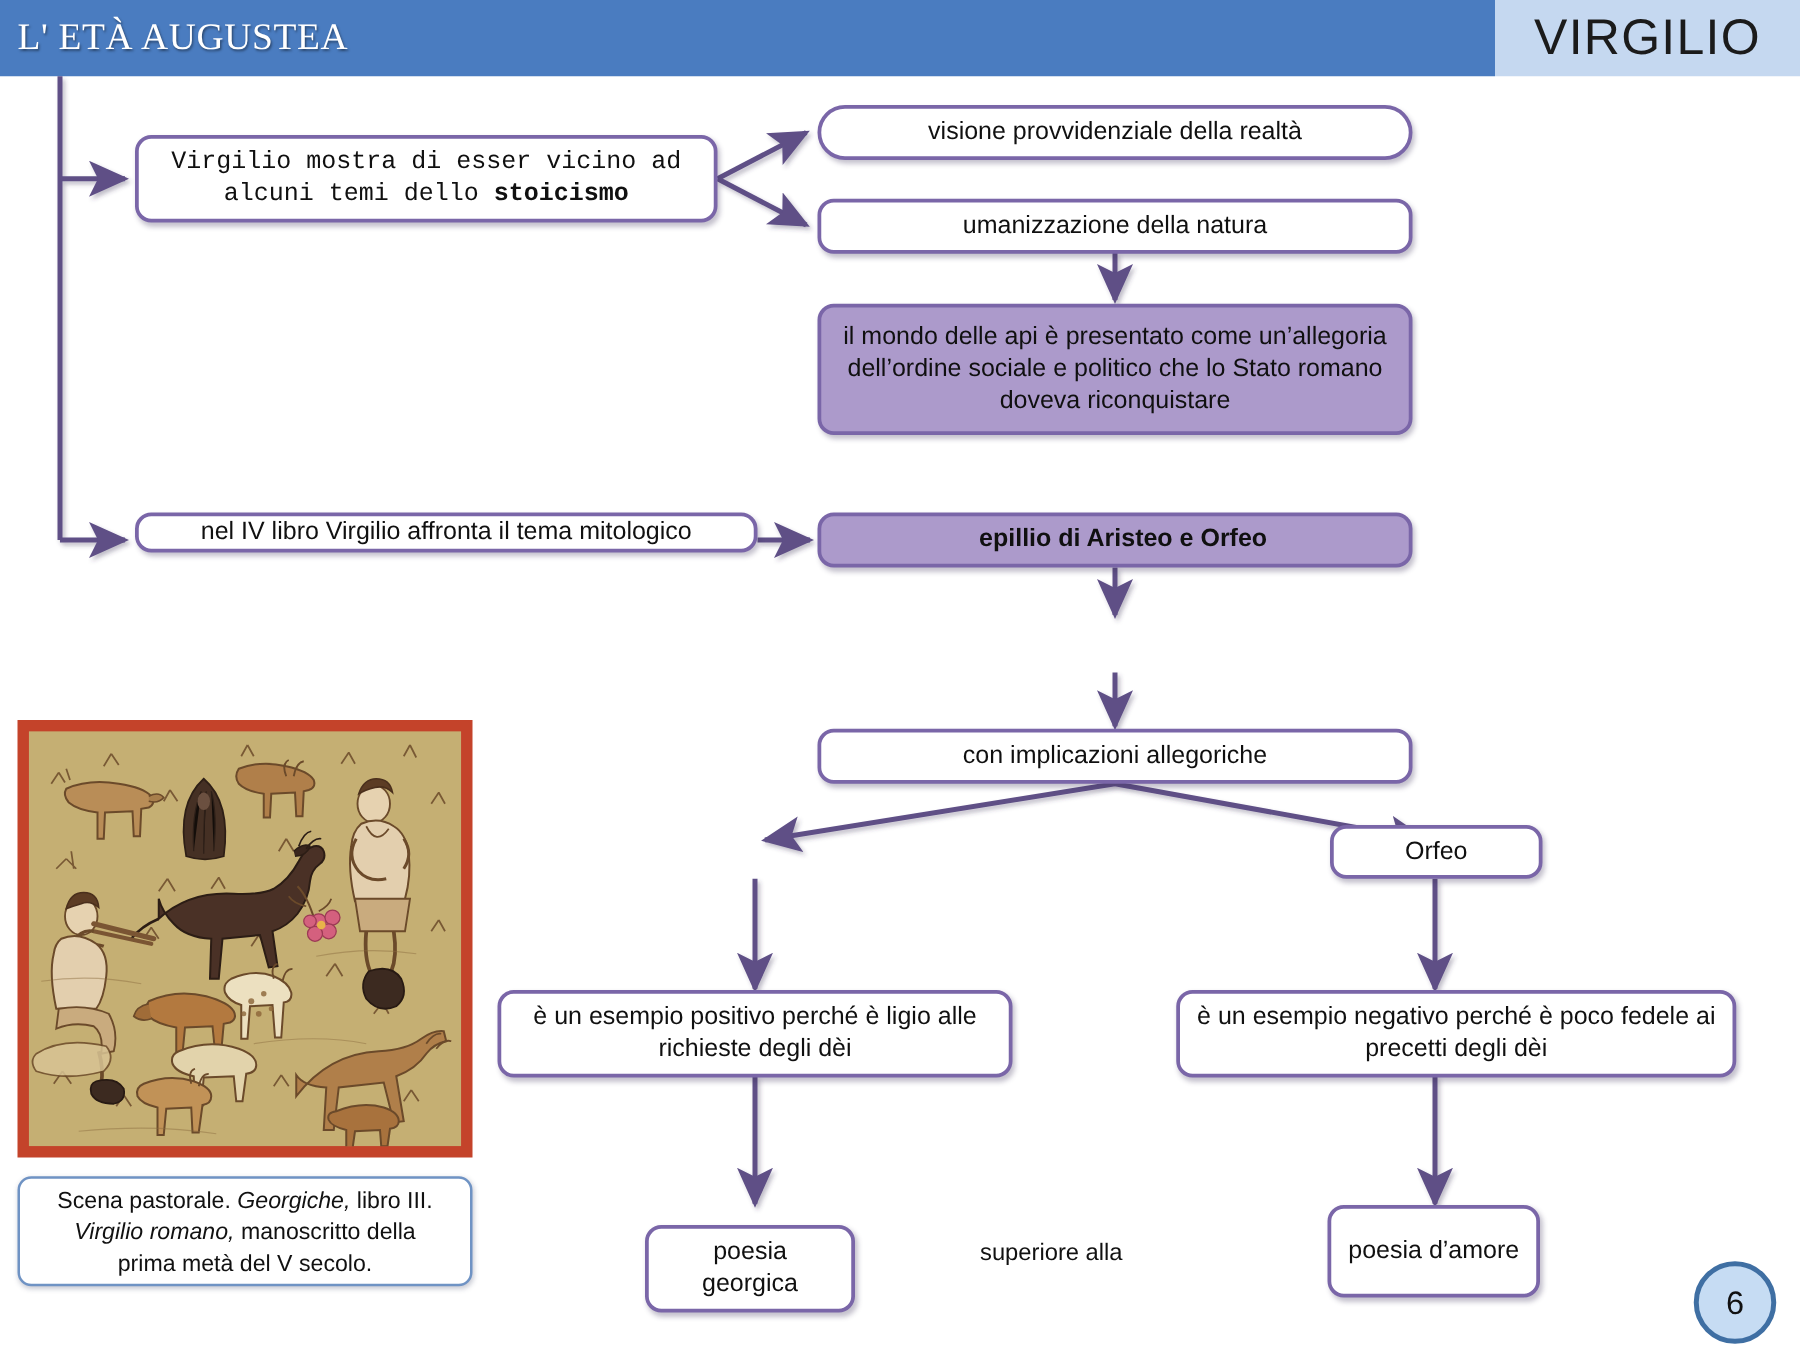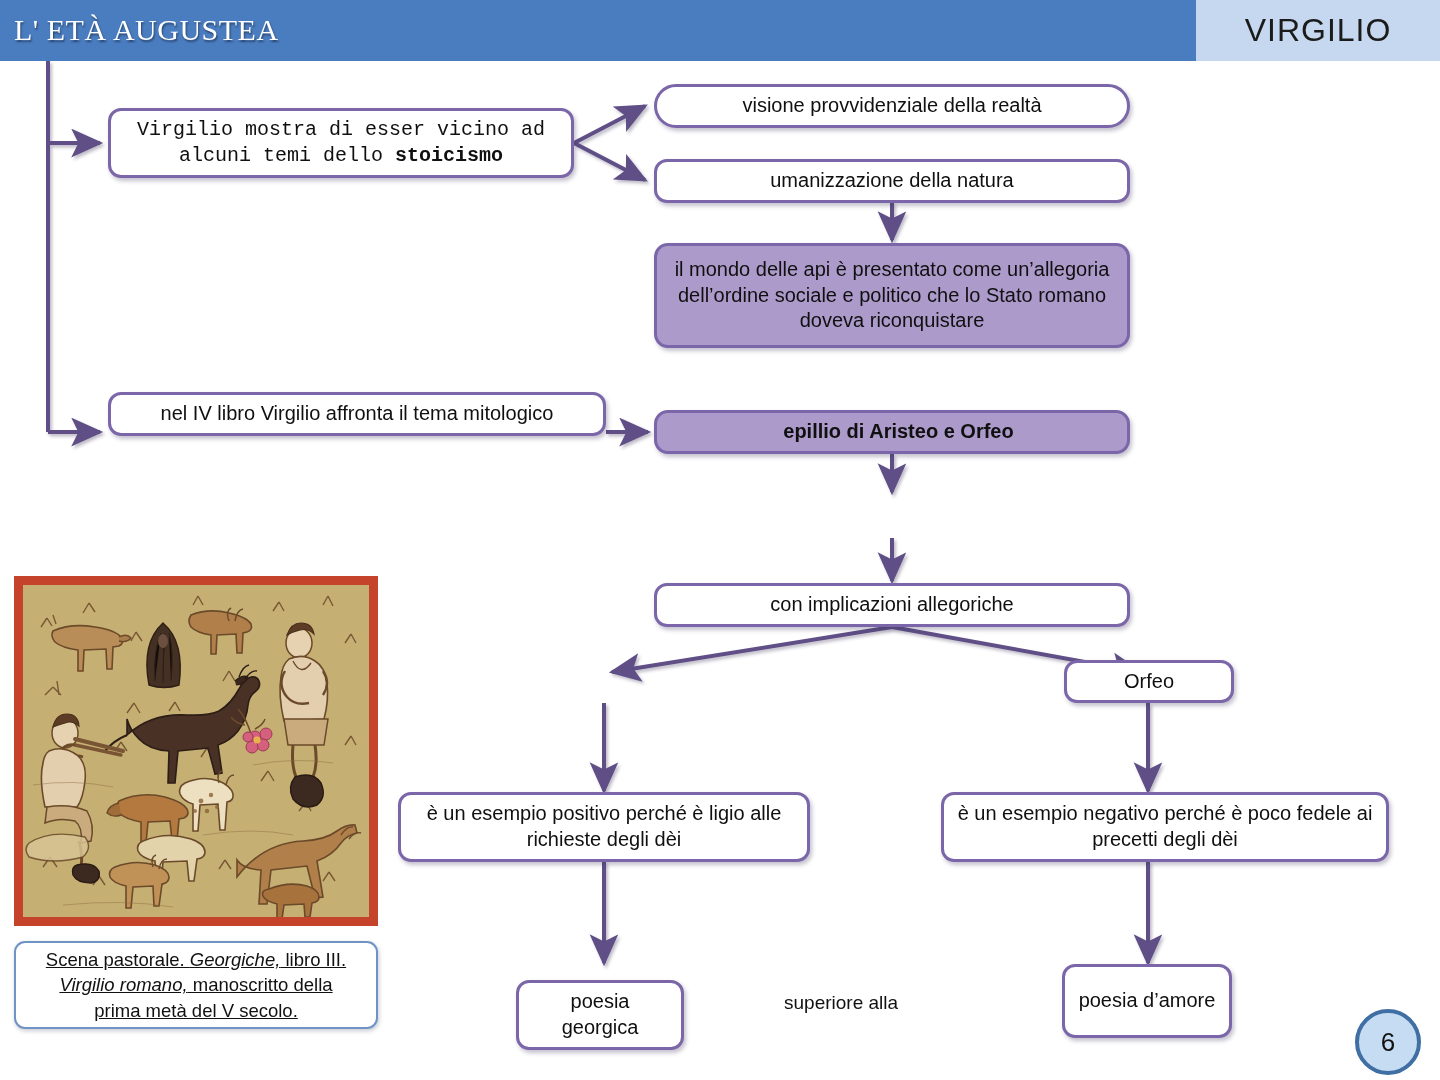--- a/index.html
+++ b/index.html
@@ -27,60 +27,59 @@
     font-variant:small-caps;
     font-size:30px;
     color:#ffffff;
     letter-spacing:.5px;
     text-shadow:1px 2px 2px rgba(0,0,0,.45);
     white-space:nowrap;
   }
   .hdr-sub{
     position:absolute;left:1196px;top:0;width:244px;height:61px;
     display:flex;align-items:center;justify-content:center;
-    font-size:32px;color:#1b1b1b;letter-spacing:1px;
+    font-size:40px;color:#1b1b1b;letter-spacing:1px;
   }
 
   
   #wires{position:absolute;left:0;top:0;width:1440px;height:1080px;pointer-events:none;}
 
   
   .box{
     position:absolute;
     box-sizing:border-box;
     border:3px solid #7a66a8;
     border-radius:13px;
     background:#ffffff;
     display:flex;align-items:center;justify-content:center;
     text-align:center;
     color:#101010;
     font-size:20px;
     line-height:1.28;
     padding:2px 12px;
     box-shadow:2px 3px 4px rgba(60,50,90,.30);
   }
-  .box.fill{background:#ac9acb;border-radius:14px;}
+  .box.fill{background:#ac9acb;}
   .box.bold{font-weight:bold;}
   .box b{font-weight:bold;}
 
   
   .cap{
     position:absolute;
     box-sizing:border-box;
     border:2px solid #6f93c4;
     border-radius:11px;
     background:#ffffff;
     display:flex;align-items:center;justify-content:center;
     text-align:center;
     font-size:18.5px;
     line-height:1.36;
     color:#111;
     padding:4px 10px;
     box-shadow:1px 2px 4px rgba(60,70,100,.28);
-    text-decoration:underline;
   }
   .cap i{font-style:italic;}
 
   
   .free-label{
     position:absolute;
     font-size:19px;color:#111;
     white-space:nowrap;
   }
 
@@ -163,21 +162,21 @@
       <span>alcuni temi dello </span><b>stoicismo</b>
     </span>
   </div>
 
   <div class="box" style="left:654px;top:84px;width:476px;height:44px;border-radius:22px;">visione provvidenziale della realtà</div>
 
   <div class="box" style="left:654px;top:159px;width:476px;height:44px;">umanizzazione della natura</div>
 
   <div class="box fill" style="left:654px;top:243px;width:476px;height:105px;">il mondo delle api è presentato come un’allegoria dell’ordine sociale e politico che lo Stato romano doveva riconquistare</div>
 
-  <div class="box" style="left:108px;top:392px;width:498px;height:44px;">nel IV libro Virgilio affronta il tema mitologico</div>
+  <div class="box" style="left:108px;top:410px;width:498px;height:32px;">nel IV libro Virgilio affronta il tema mitologico</div>
 
   <div class="box fill bold" style="left:654px;top:410px;width:476px;height:44px;padding-left:25px;">epillio di Aristeo e Orfeo</div>
 
 
   <div class="box" style="left:654px;top:583px;width:476px;height:44px;">con implicazioni allegoriche</div>
 
 
   <div class="box" style="left:1064px;top:660px;width:170px;height:43px;">Orfeo</div>
 
   <div class="box" style="left:398px;top:792px;width:412px;height:70px;">è un esempio positivo perché è ligio alle richieste degli dèi</div>

